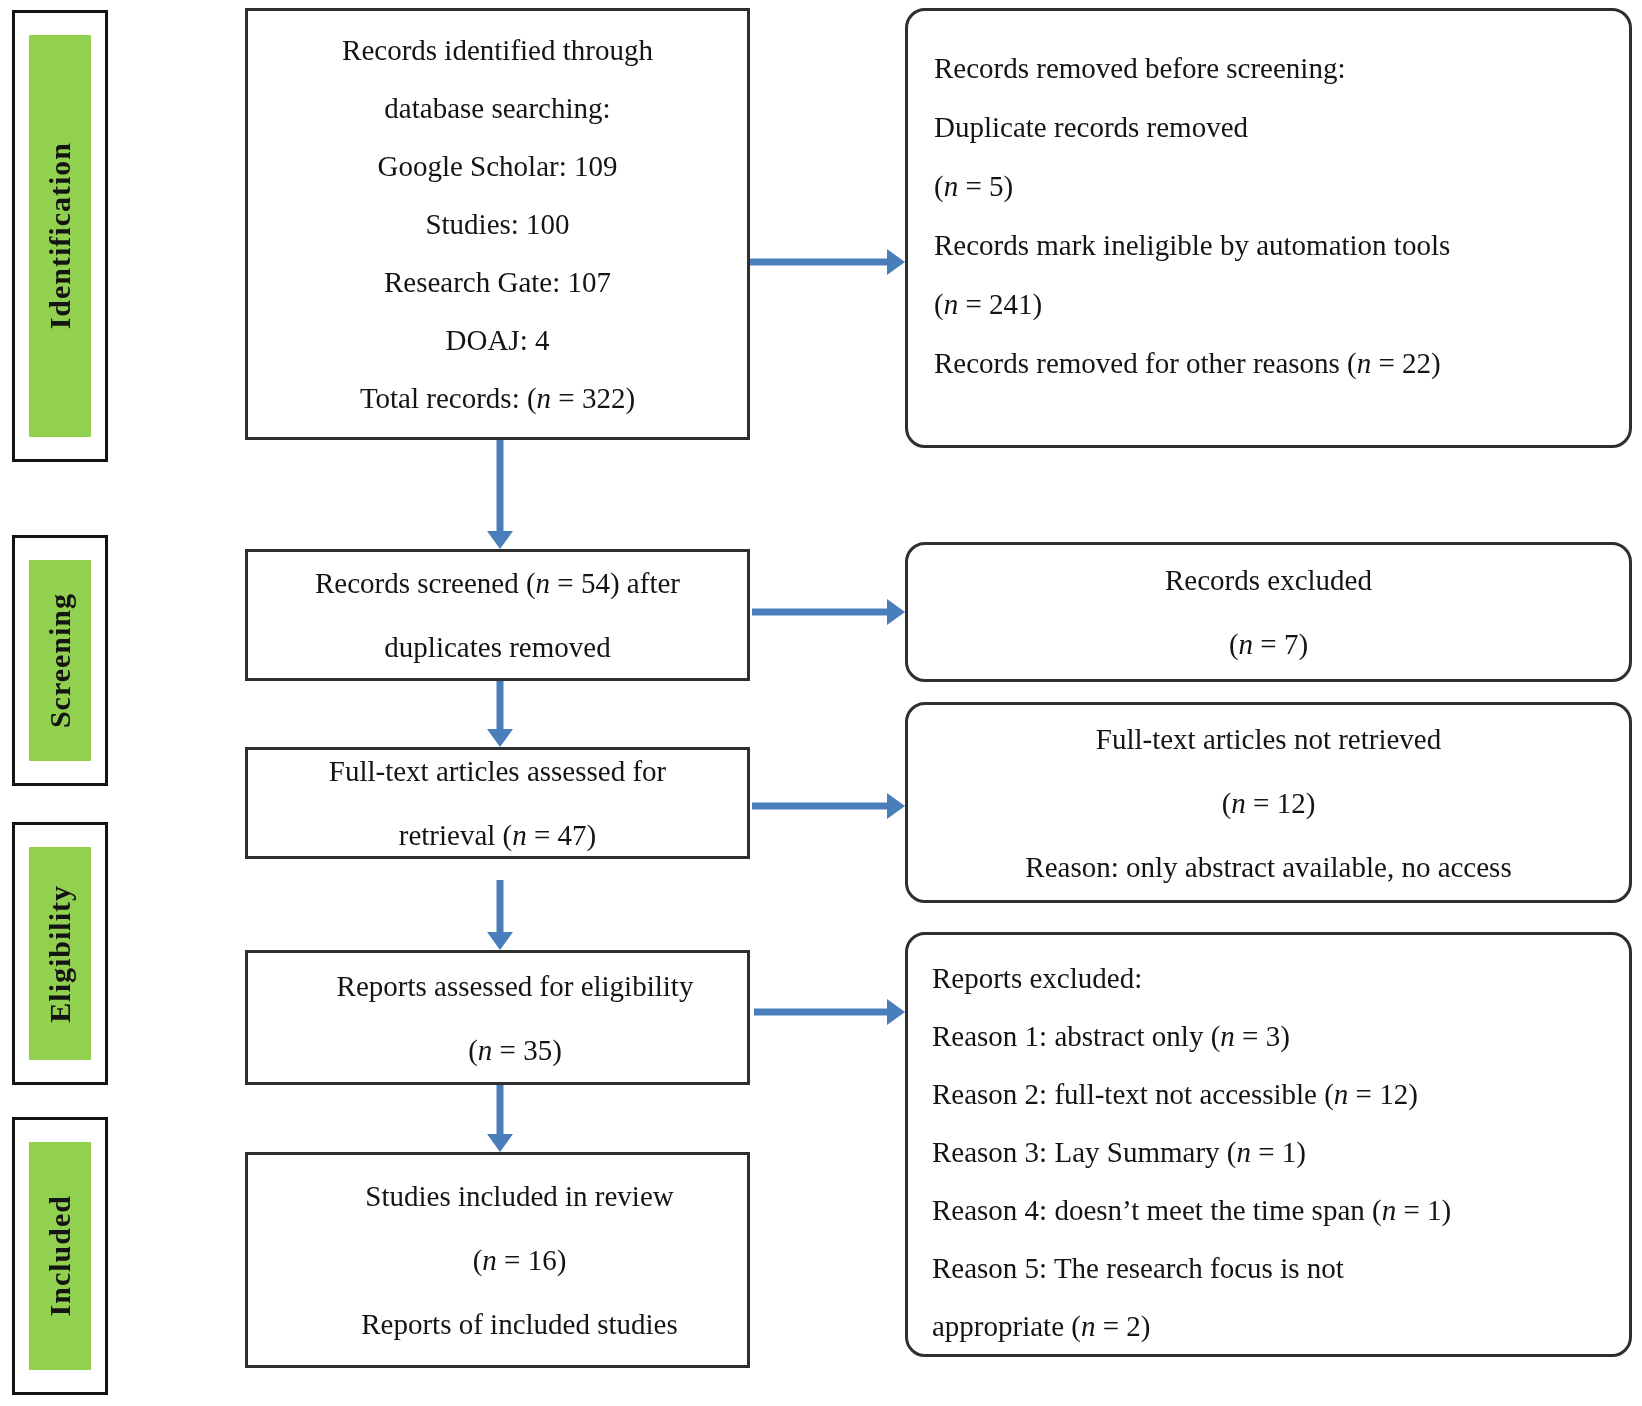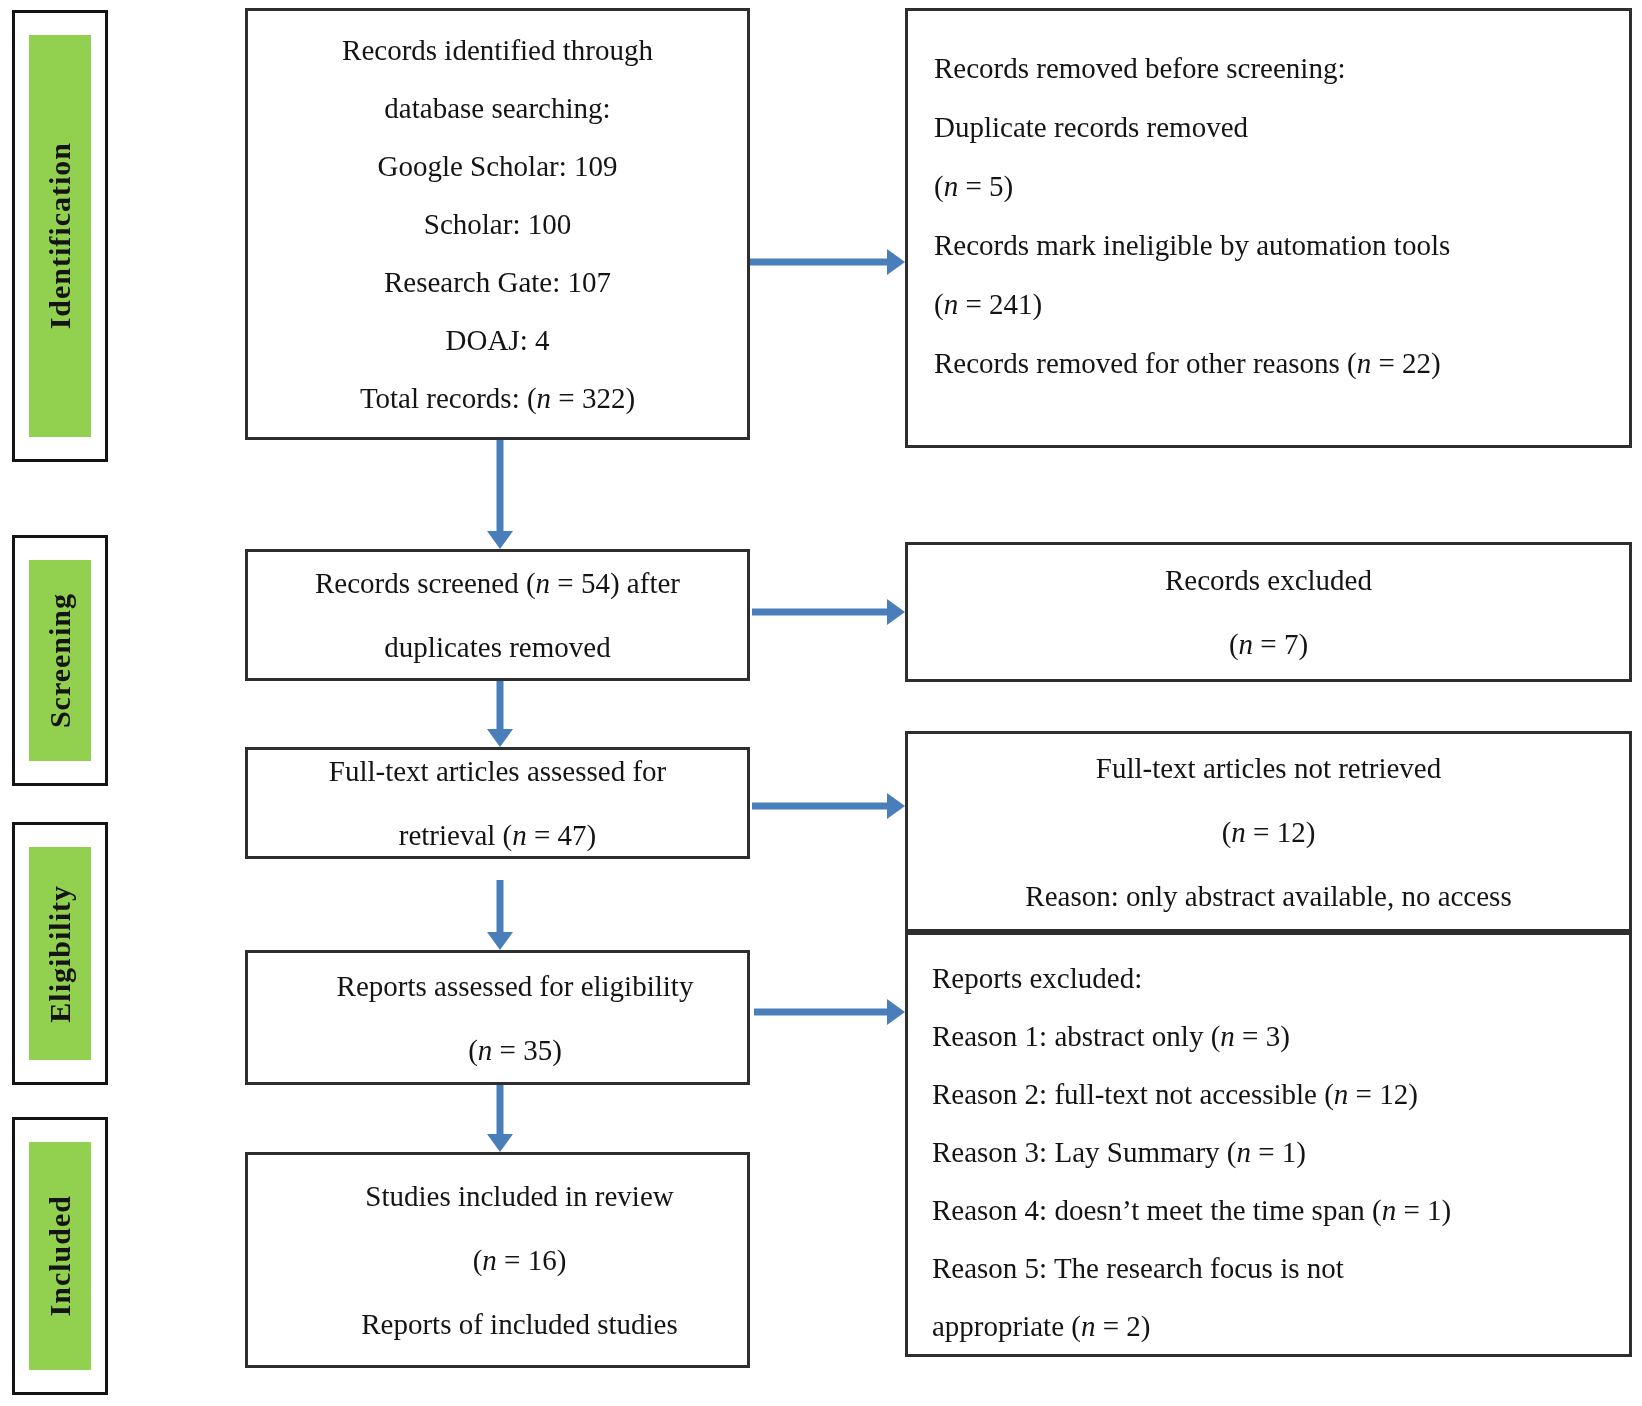--- a/index.html
+++ b/index.html
@@ -51,21 +51,21 @@
     display:flex;flex-direction:column;
     justify-content:center;
     text-align:center;
     line-height:64px;
   }
   .fbox.left{
     text-align:left;
     line-height:58px;
   }
   .mid{left:245px;width:505px;}
-  .right{left:905px;width:727px;}
+  .right{left:905px;width:727px;border-radius:20px;}
   .fbox .line{white-space:nowrap;}
   
   .varrow{position:absolute;width:26px;}
   .varrow .shaft{
     position:absolute;left:50%;transform:translateX(-50%);
     top:0;width:7px;height:calc(100% - 17px);
     background:var(--arrow);
   }
   .varrow .head{
     position:absolute;left:0;bottom:0;
@@ -111,21 +111,21 @@
   <div class="stage" style="top:1117px;height:278px;">
     <div class="green">
       <span class="vtext">Included</span>
     </div>
   </div>
 
   <div class="fbox mid center" style="top:8px;height:432px;line-height:58px;">
       <div class="line">Records identified through</div>
       <div class="line">database searching:</div>
       <div class="line">Google Scholar: 109</div>
-      <div class="line">Scholar: 100</div>
+      <div class="line">Studies: 100</div>
       <div class="line">Research Gate: 107</div>
       <div class="line">DOAJ: 4</div>
       <div class="line">Total records: (<i>n</i> = 322)</div>
     </div>
 
   <div class="fbox mid center" style="top:549px;height:132px;">
       <div class="line">Records screened (<i>n</i> = 54) after</div>
       <div class="line">duplicates removed</div>
     </div>
 
@@ -152,21 +152,21 @@
       <div class="line">Records mark ineligible by automation tools</div>
       <div class="line">(<i>n</i> = 241)</div>
       <div class="line">Records removed for other reasons (<i>n</i> = 22)</div>
     </div>
 
   <div class="fbox right center" style="top:542px;height:140px;">
       <div class="line">Records excluded</div>
       <div class="line">(<i>n</i> = 7)</div>
     </div>
 
-  <div class="fbox right center" style="top:702px;height:201px;margin-top:29px;">
+  <div class="fbox right center" style="top:702px;height:201px;">
       <div class="line">Full-text articles not retrieved</div>
       <div class="line">(<i>n</i> = 12)</div>
       <div class="line">Reason: only abstract available, no access</div>
     </div>
 
   <div class="fbox right left" style="top:932px;height:425px;padding:14px 2px 0 24px;">
       <div class="line">Reports excluded:</div>
       <div class="line">Reason 1: abstract only (<i>n</i> = 3)</div>
       <div class="line">Reason 2: full-text not accessible (<i>n</i> = 12)</div>
       <div class="line">Reason 3: Lay Summary (<i>n</i> = 1)</div>

